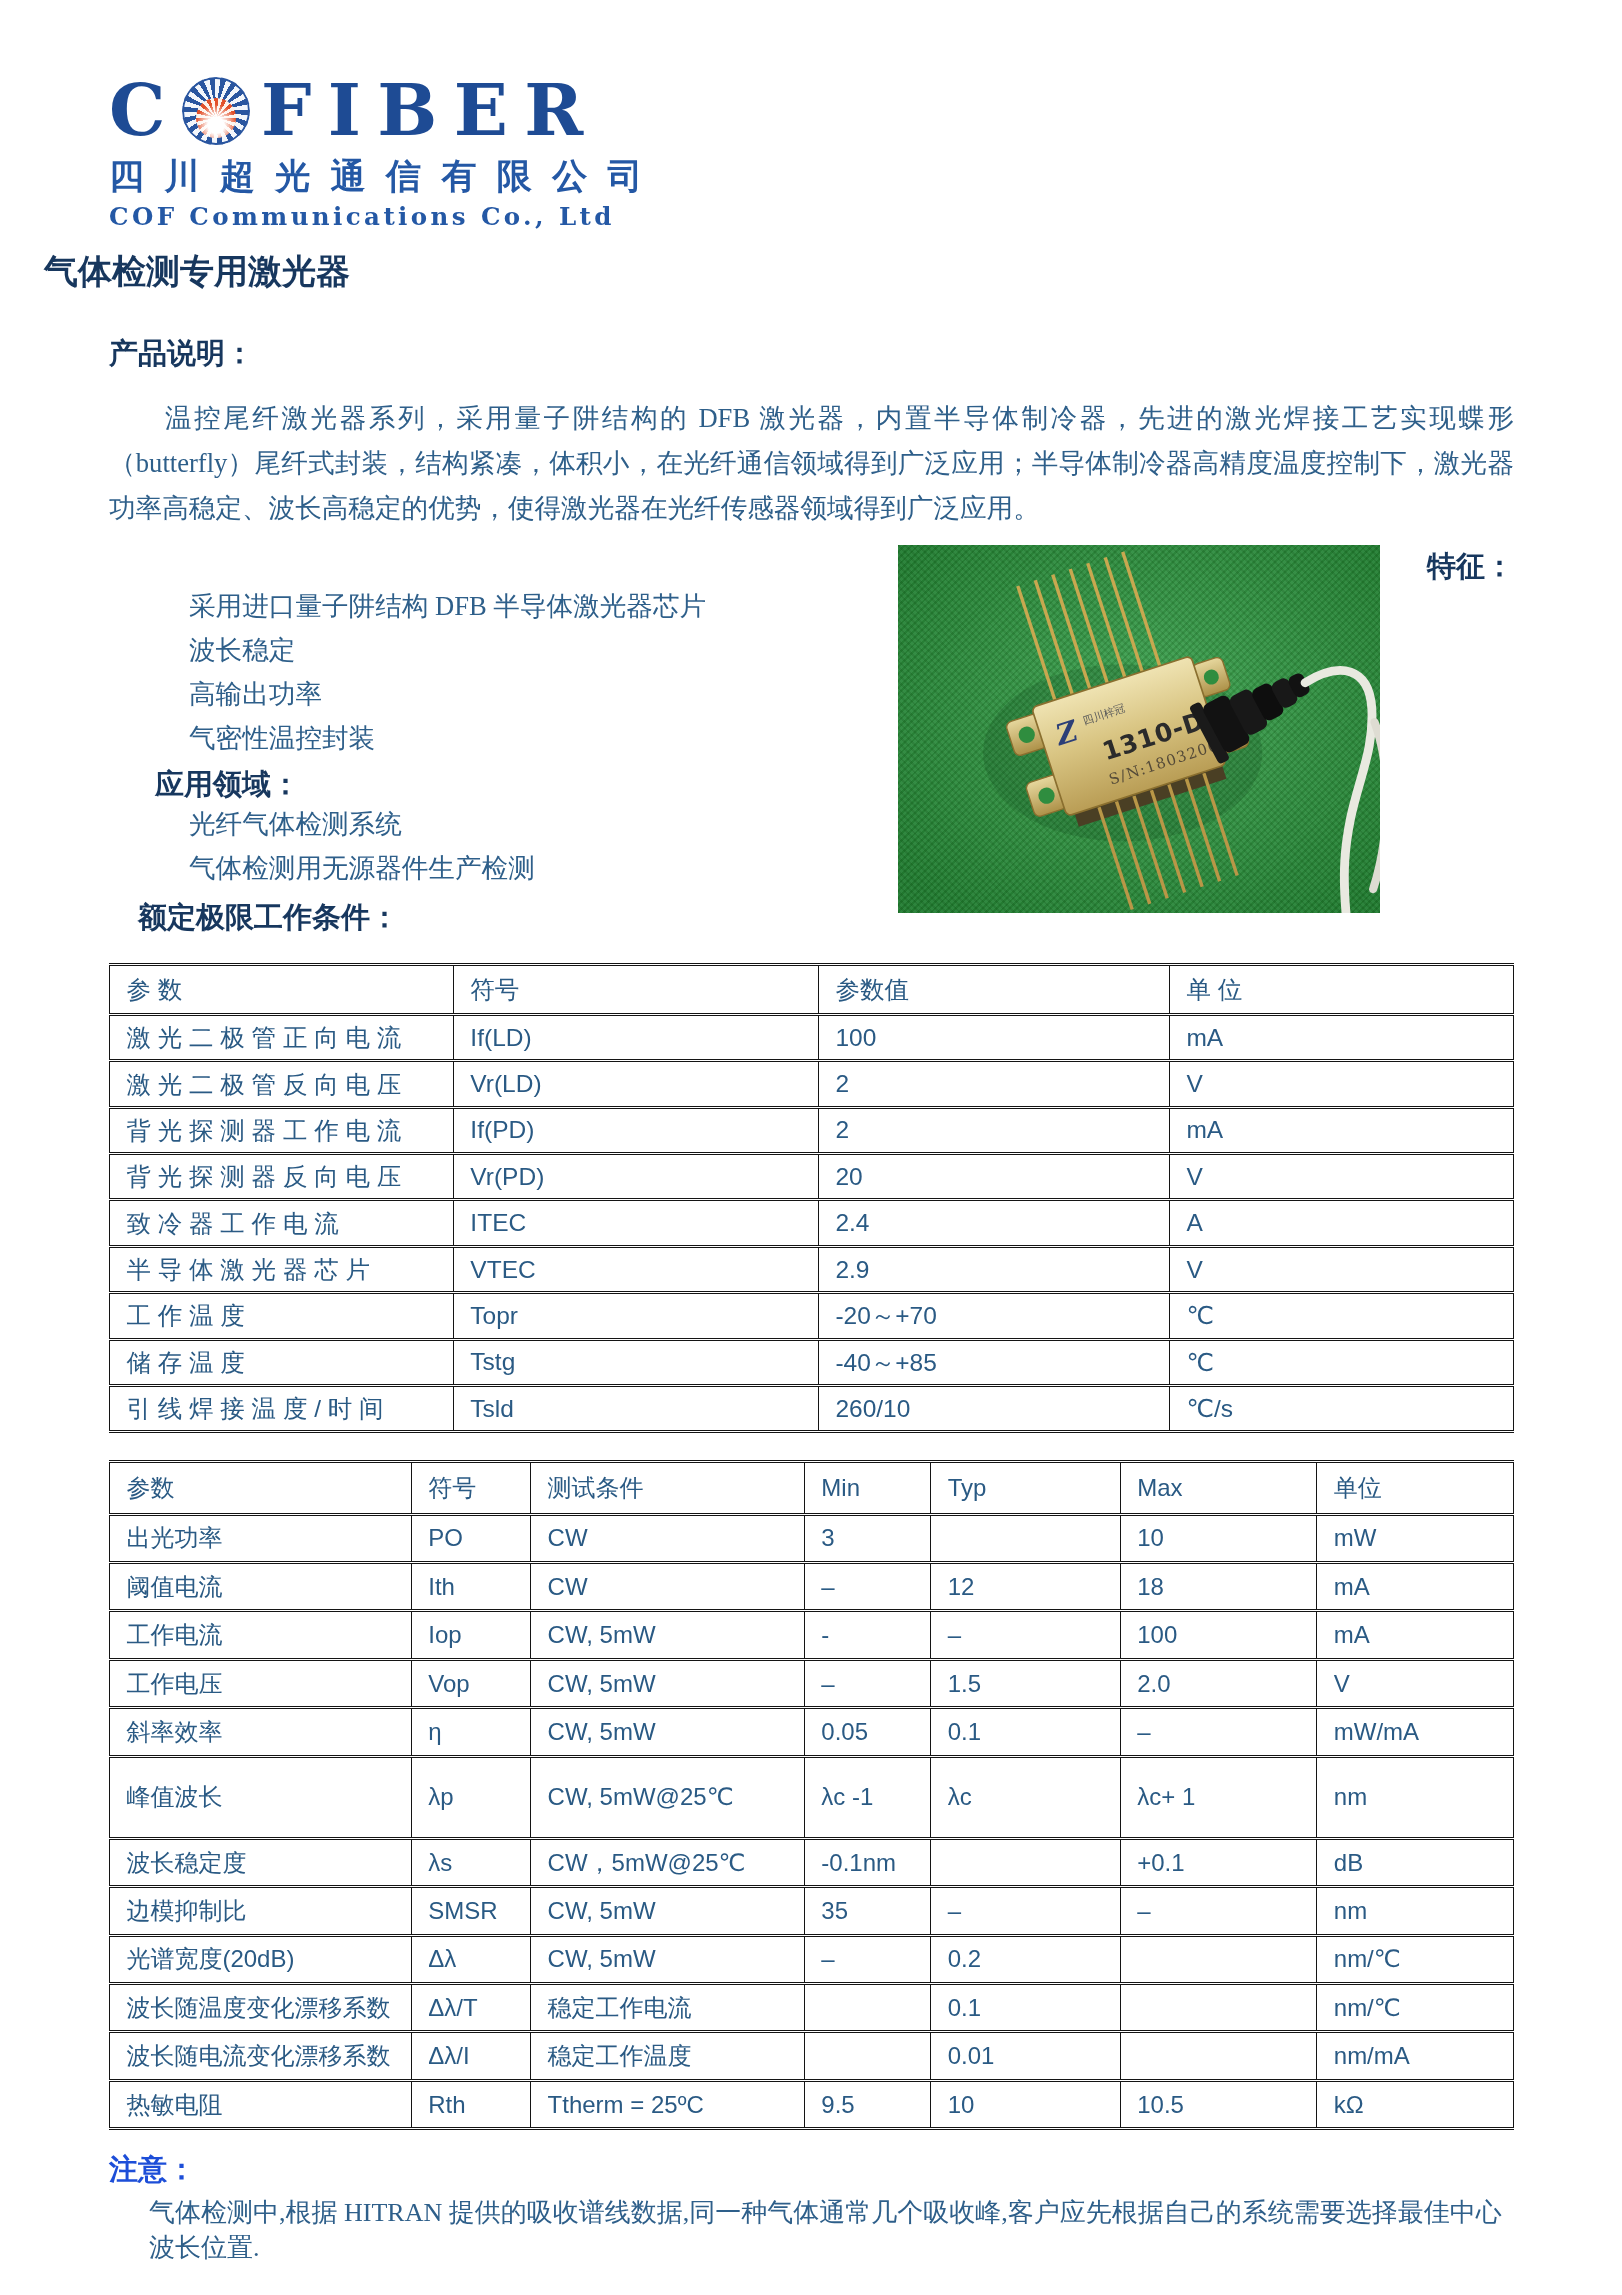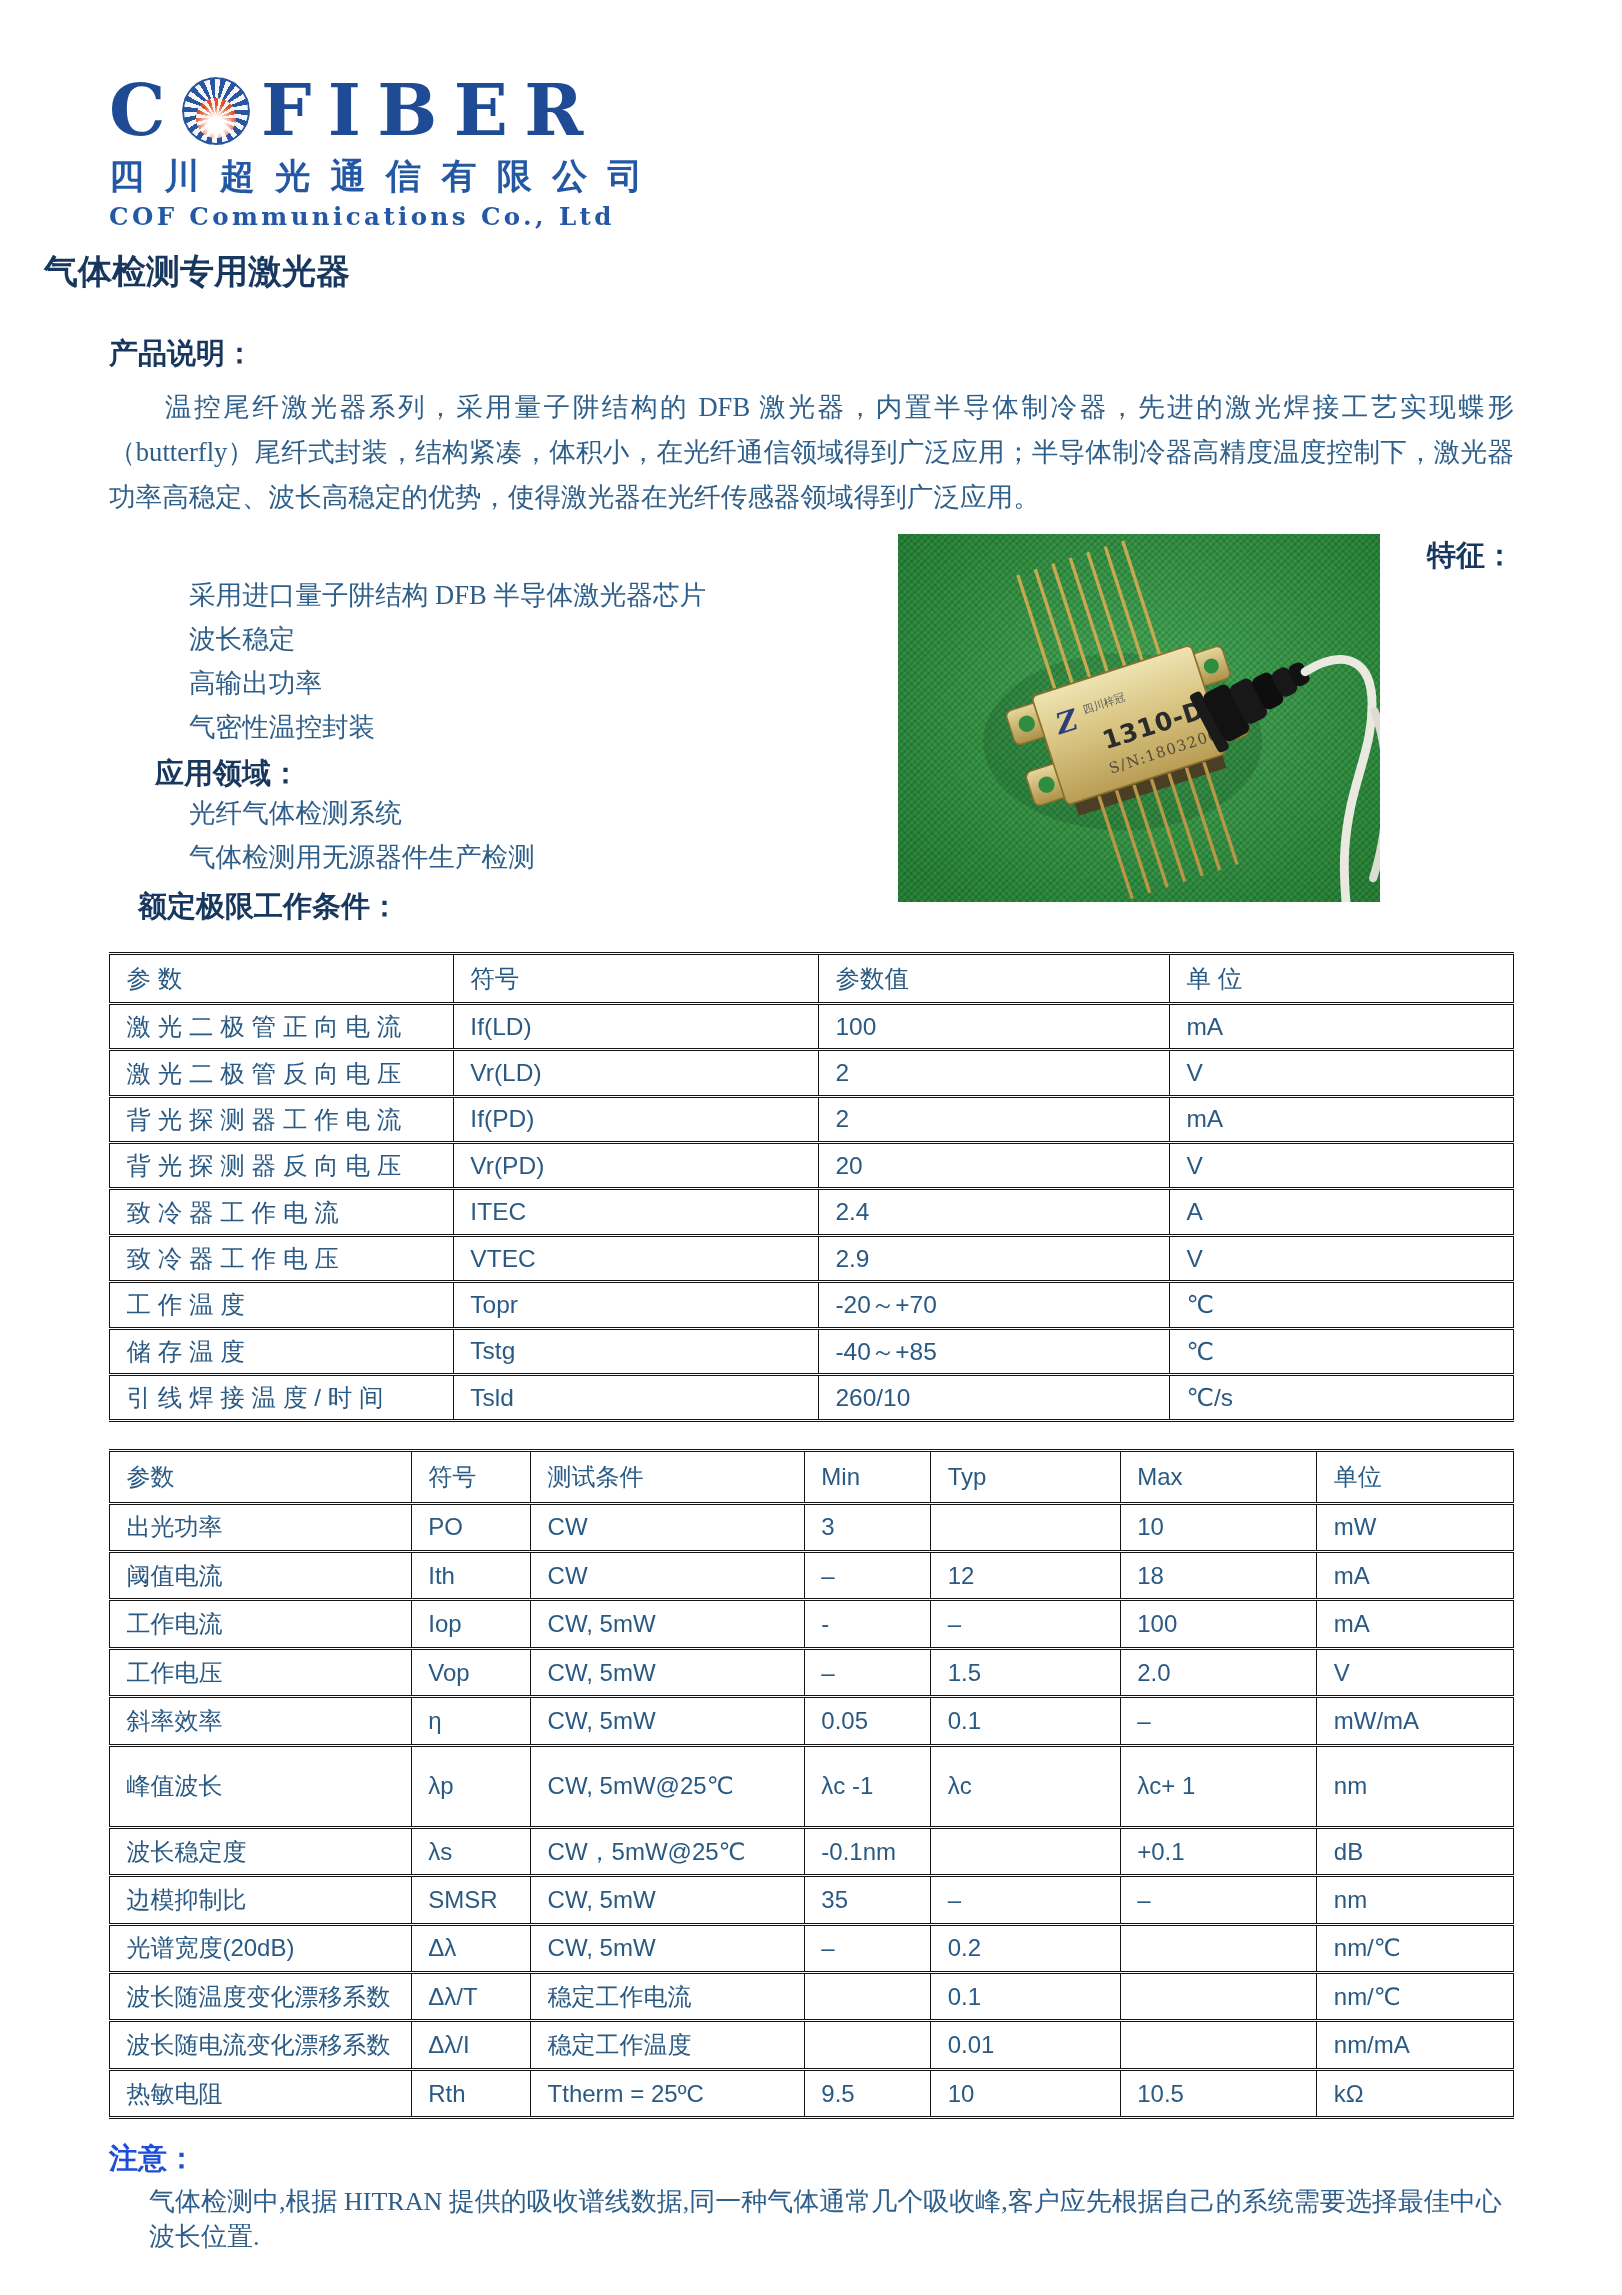--- a/index.html
+++ b/index.html
@@ -39,21 +39,21 @@
   
   .doc-title {
     margin-top:17.7px; text-align:left; position:relative; left:-65px;
     font-size:34px; font-weight:bold; color:#17375e;
   }
   .sec-heading {
     font-size:29px; font-weight:bold; color:#17375e; line-height:1.25;
   }
   .desc-heading { margin-top:40px; }
   .desc-body {
-    margin-top:14px; font-size:26.6px; line-height:45px; text-align:justify;
+    margin-top:25px; font-size:26.6px; line-height:45px; text-align:justify;
     text-indent:56px; color:#2e5f8a;
   }
 
   
   .mid { position:relative; margin-top:16.4px; }
   .feat-heading { padding-left:38px;text-align:right; }
   .plain-list .item { padding-left:80px; font-size:26.6px; line-height:44px; color:#2e5f8a; }
   .app-heading { padding-left:46px; margin-top:5.5px; }
 
   .photo {
@@ -230,21 +230,21 @@
           <td>20</td>
           <td>V</td>
         </tr>
         <tr>
           <td>致冷器工作电流</td>
           <td>ITEC</td>
           <td>2.4</td>
           <td>A</td>
         </tr>
         <tr>
-          <td>致冷器工作电压</td>
+          <td>半导体激光器芯片</td>
           <td>VTEC</td>
           <td>2.9</td>
           <td>V</td>
         </tr>
         <tr>
           <td>工作温度</td>
           <td>Topr</td>
           <td>-20～+70</td>
           <td>℃</td>
         </tr>

